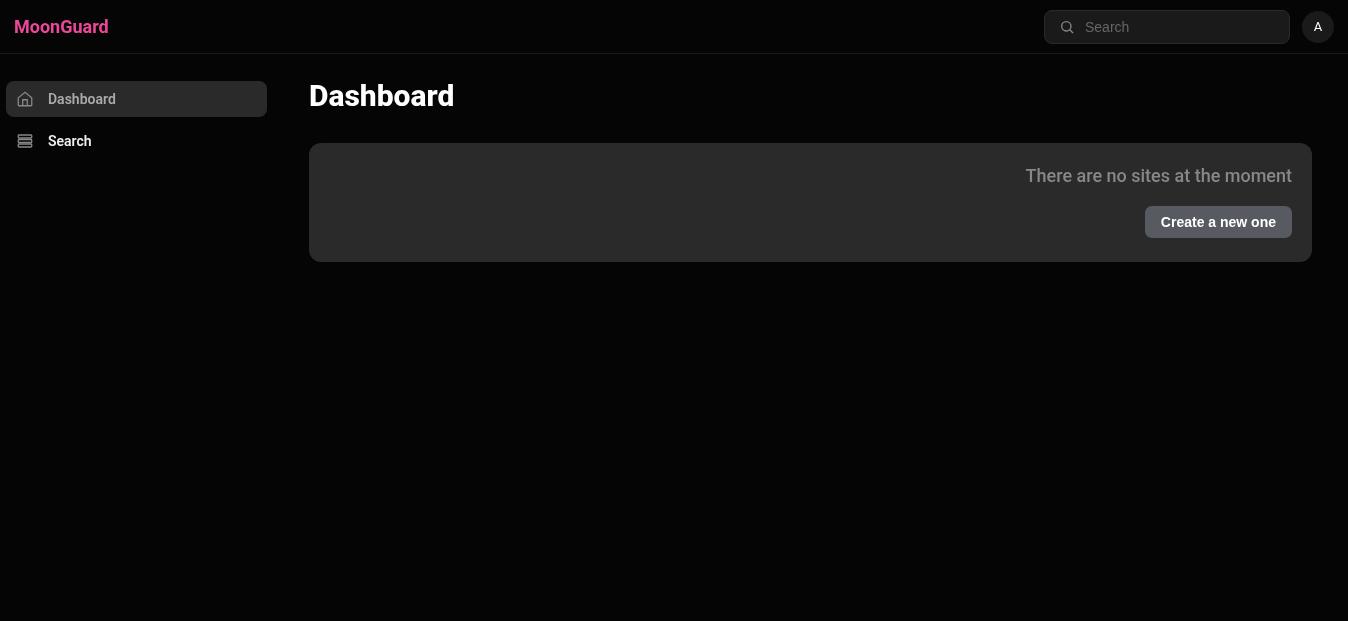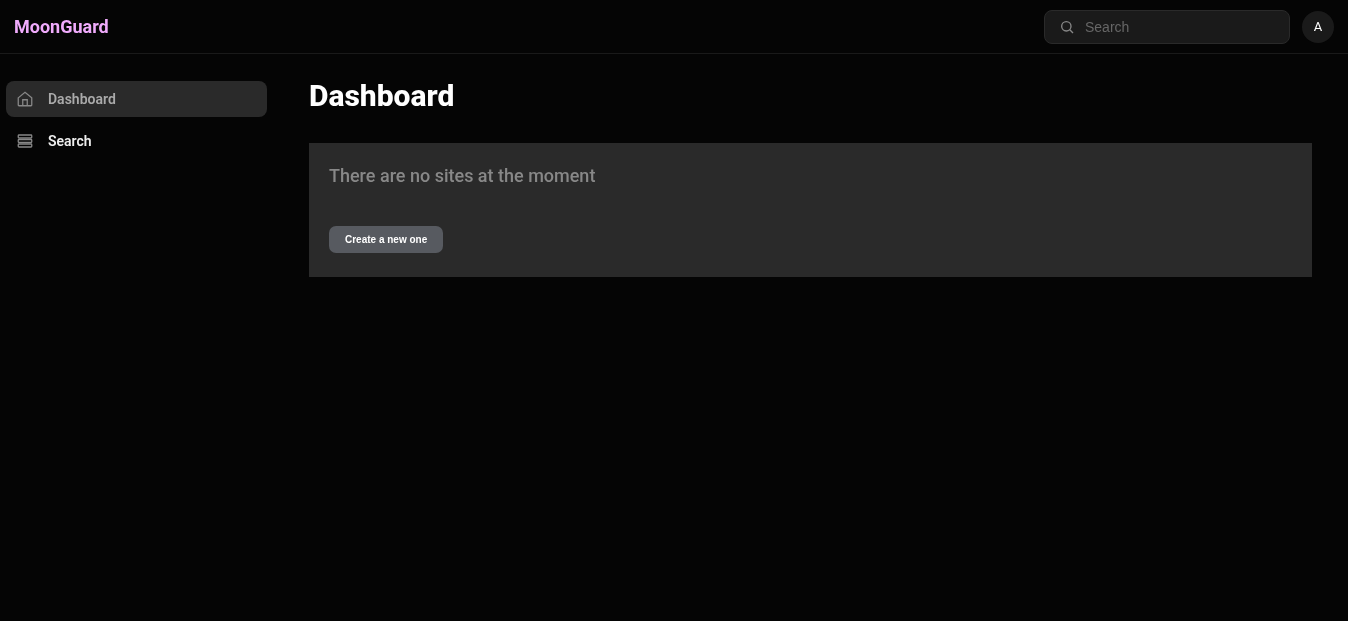--- a/index.html
+++ b/index.html
@@ -23,21 +23,21 @@
       justify-content: space-between;
       padding: 0 14px;
       height: 54px;
       background: #050505;
       border-bottom: 1px solid #1a1a1a;
     }
 
     .brand {
       font-size: 18px;
       font-weight: 700;
-      color: #f0abfc;
+      color: #ec4899;
     }
 
     .header-right {
       display: flex;
       align-items: center;
       gap: 12px;
     }
 
     .search-container {
       display: flex;
@@ -139,44 +139,43 @@
 
     .page-title {
       font-size: 30px;
       font-weight: 800;
       color: #ffffff;
       margin-bottom: 30px;
     }
 
     .empty-card {
       background: #2a2a2a;
-      border-radius: 0;
+      border-radius: 12px;
       padding: 22px 20px 24px;
       display: flex;
       flex-direction: column;
-      align-items: flex-start;
+      align-items: flex-end;
       gap: 20px;
     }
 
     .empty-message {
       font-size: 18px;
       color: #888888;
       font-weight: 500;
     }
 
     .create-button {
       background: #575a60;
       color: #ffffff;
       border: none;
       border-radius: 7px;
       padding: 8px 16px;
-      font-size: 10px;
+      font-size: 14px;
       font-weight: 600;
       cursor: pointer;
-      margin-top: 20px;
     }
   </style>
 </head>
 <body>
 
 <div class="header">
   <div class="brand">MoonGuard</div>
   <div class="header-right">
     <div class="search-container">
       <svg viewBox="0 0 24 24">

